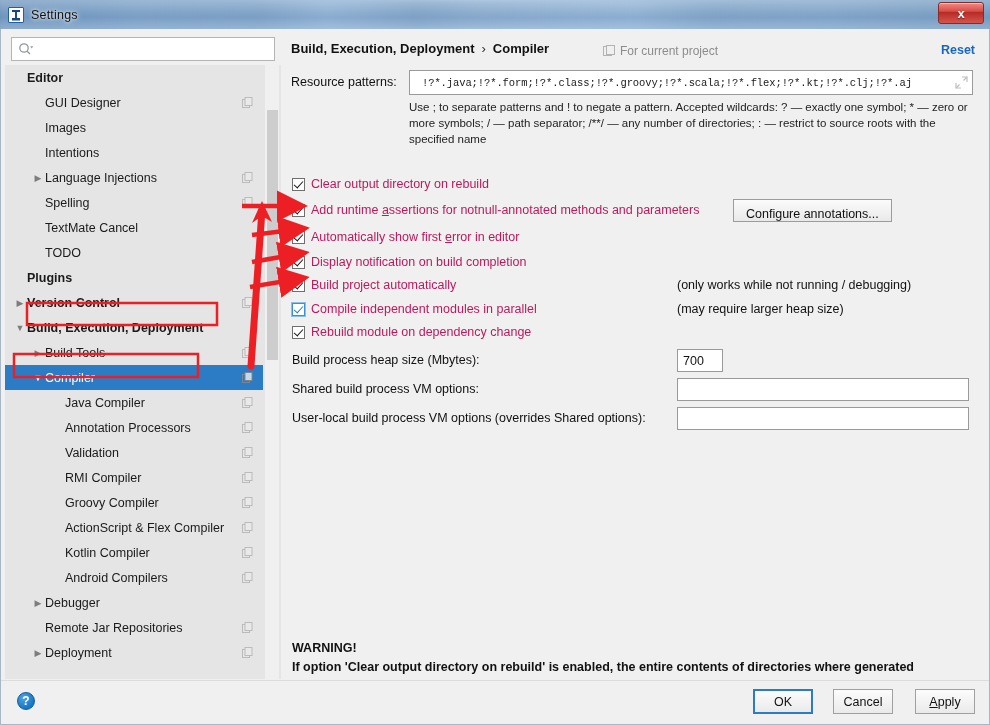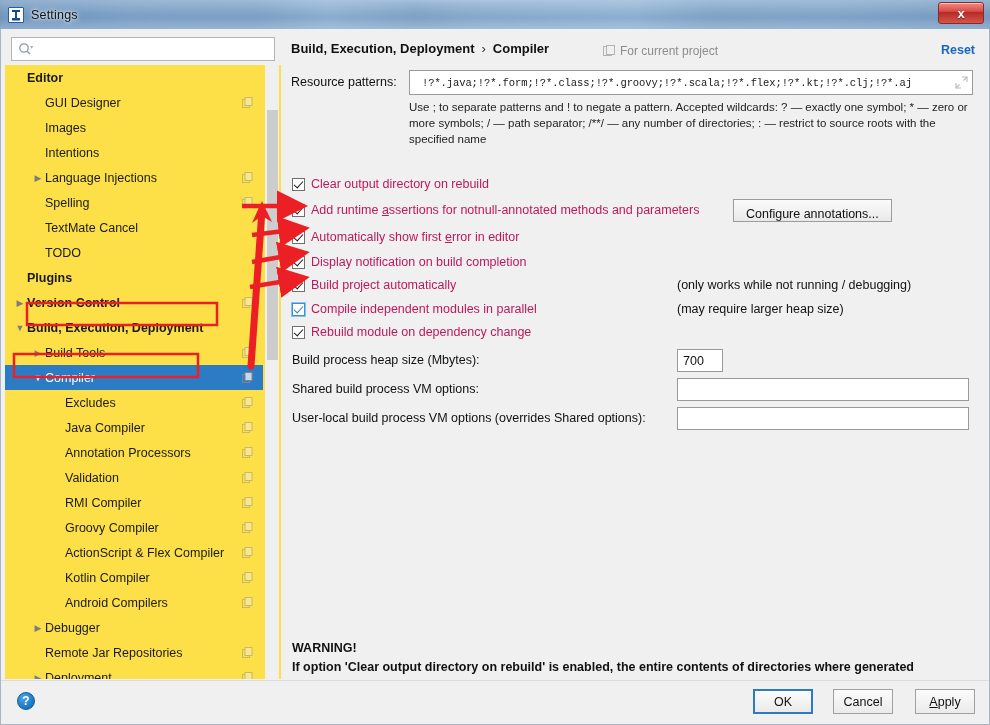--- a/index.html
+++ b/index.html
@@ -105,21 +105,21 @@
   }
   #search-icon { flex: none; margin-right: 4px; opacity: .75; }
   #search-input {
     border: none; outline: none; background: transparent;
     font-family: "Liberation Sans", sans-serif; font-size: 12px;
     color: #222; width: 220px; padding: 0;
   }
 
   #tree-scroll {
     position: relative; flex: 1;
-    background: #fde047;
+    background: #e5e5e5;
     overflow: hidden;
   }
   #tree {
     position: absolute; left: 0; top: 0; width: 258px;
   }
   .tree-row {
     position: relative;
     height: 25px;
     display: flex; align-items: center;
     font-size: 12.5px; color: #1a1a1a;
@@ -416,28 +416,20 @@
               <div class="tree-row lvl1 selected">
                 <span class="twisty">▼</span>
                 <span class="tlabel">Compiler</span>
                 <span class="copy-icon"><svg viewBox="0 0 11 11" width="11" height="11">
                     <rect x="0.5" y="2.5" width="7" height="8" fill="none" stroke="#8a8a8a" stroke-width="1"></rect>
                     <rect x="3" y="0.5" width="7" height="8" fill="#f0f0f0" stroke="#8a8a8a" stroke-width="1"></rect>
                   </svg></span>
               </div>
               <div class="tree-row lvl2">
                 <span class="twisty"></span>
-                <span class="tlabel">Excludes</span>
-                <span class="copy-icon"><svg viewBox="0 0 11 11" width="11" height="11">
-                    <rect x="0.5" y="2.5" width="7" height="8" fill="none" stroke="#8a8a8a" stroke-width="1"></rect>
-                    <rect x="3" y="0.5" width="7" height="8" fill="#f0f0f0" stroke="#8a8a8a" stroke-width="1"></rect>
-                  </svg></span>
-              </div>
-              <div class="tree-row lvl2">
-                <span class="twisty"></span>
                 <span class="tlabel">Java Compiler</span>
                 <span class="copy-icon"><svg viewBox="0 0 11 11" width="11" height="11">
                     <rect x="0.5" y="2.5" width="7" height="8" fill="none" stroke="#8a8a8a" stroke-width="1"></rect>
                     <rect x="3" y="0.5" width="7" height="8" fill="#f0f0f0" stroke="#8a8a8a" stroke-width="1"></rect>
                   </svg></span>
               </div>
               <div class="tree-row lvl2">
                 <span class="twisty"></span>
                 <span class="tlabel">Annotation Processors</span>
                 <span class="copy-icon"><svg viewBox="0 0 11 11" width="11" height="11">

